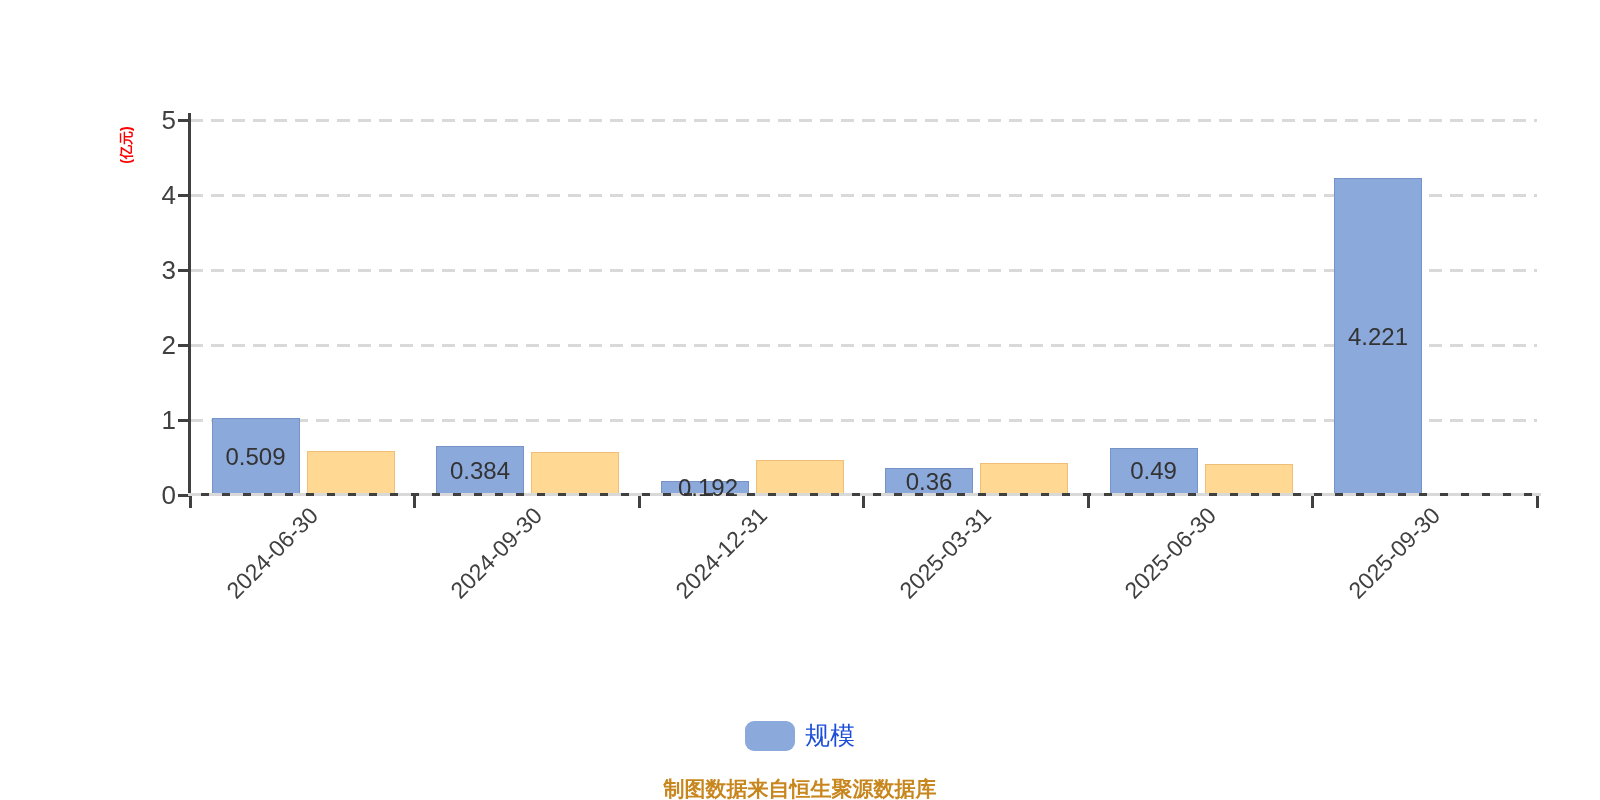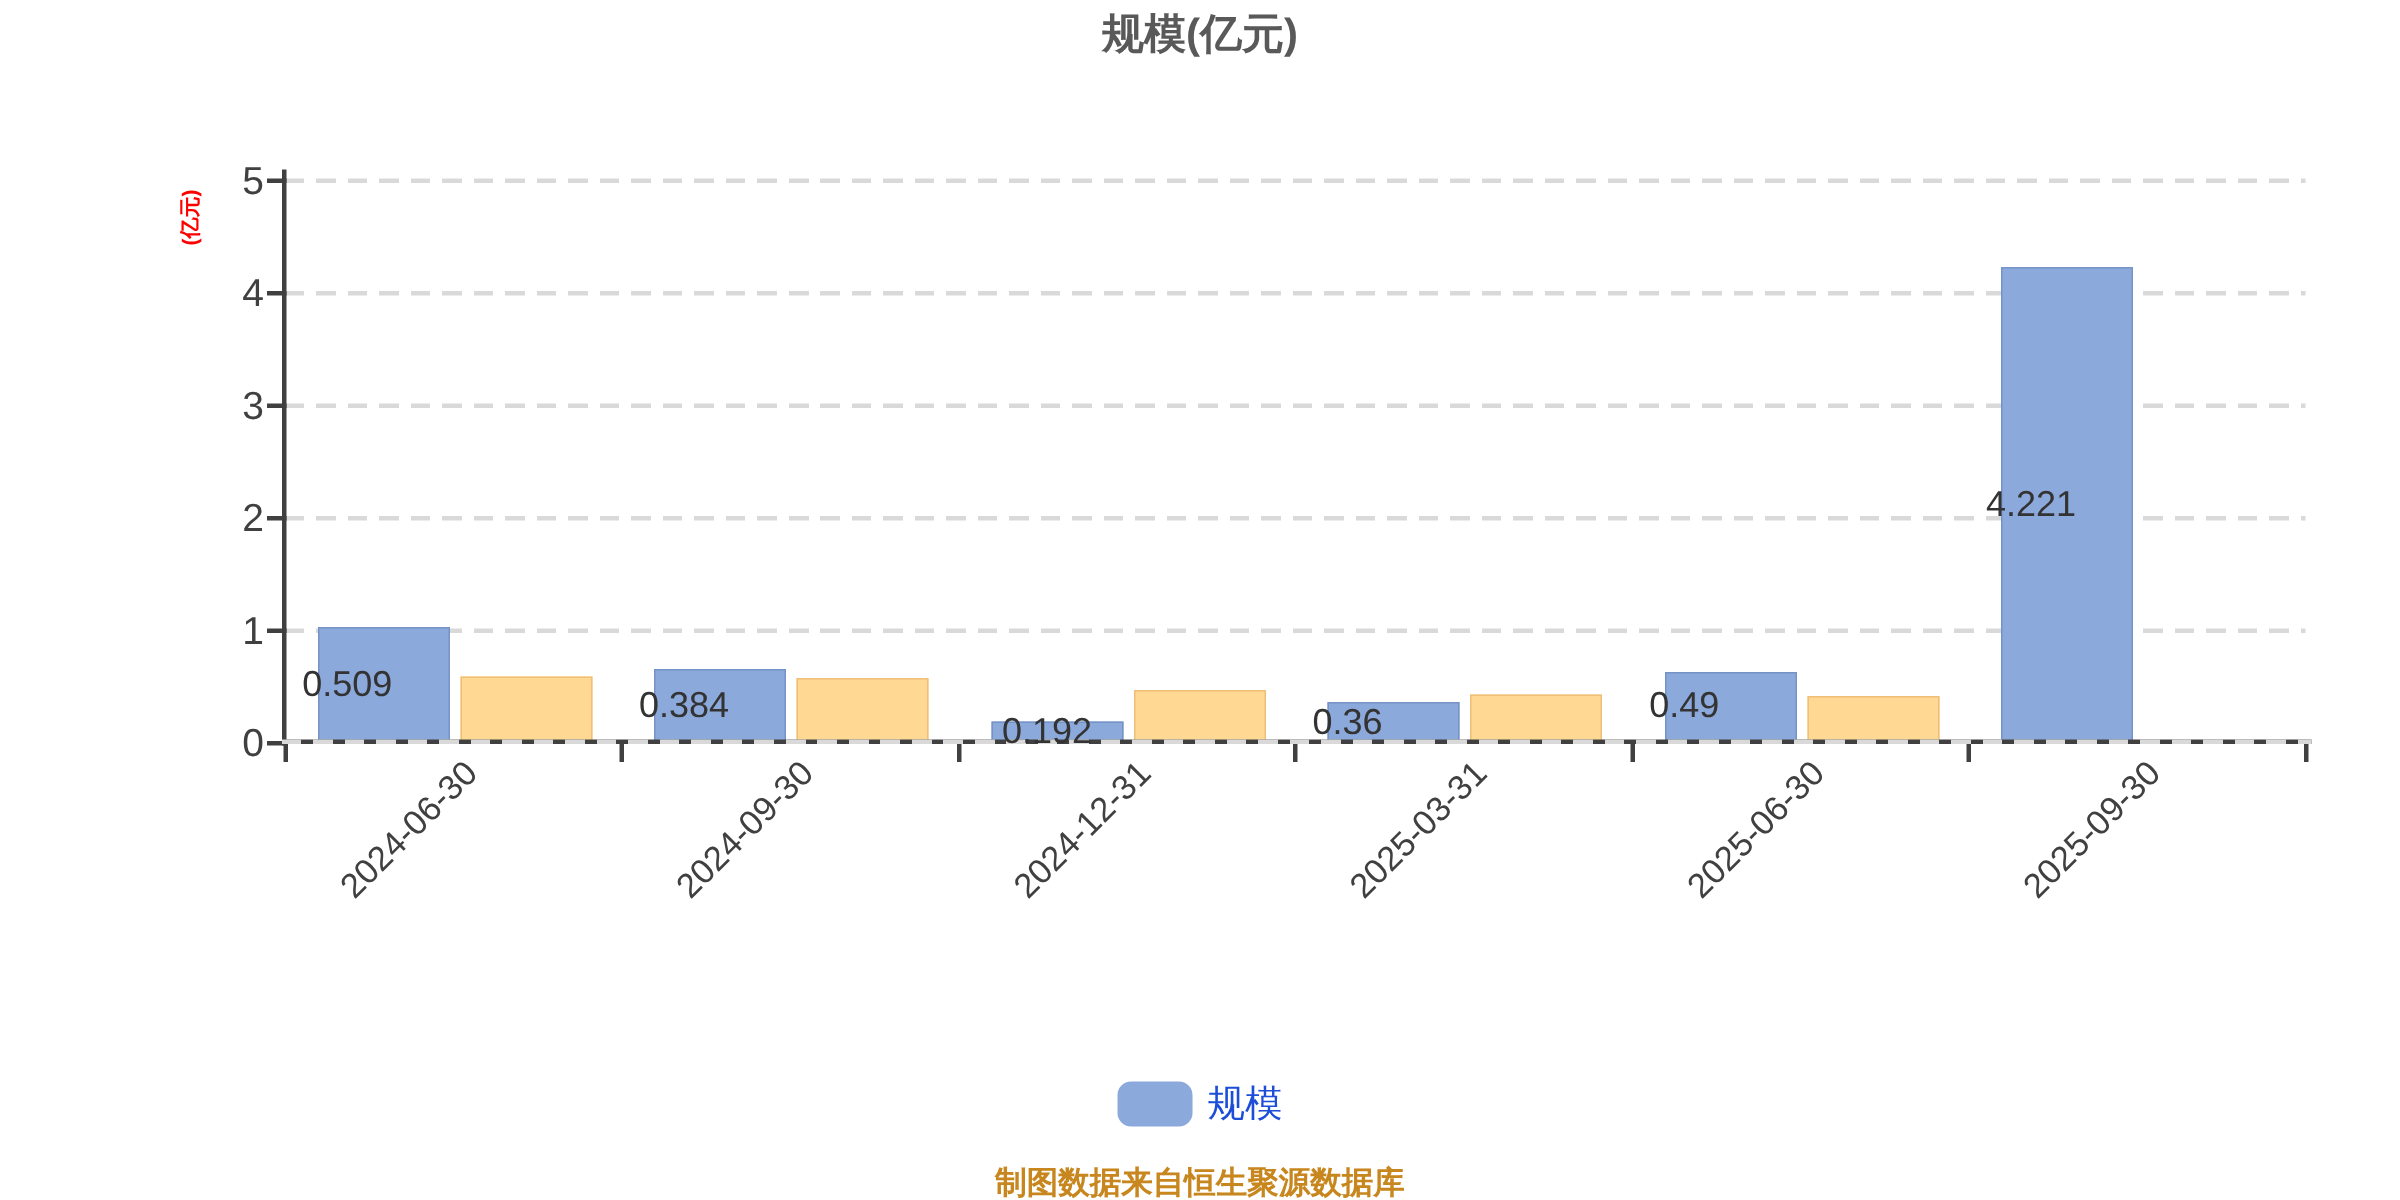--- a/index.html
+++ b/index.html
@@ -17,39 +17,38 @@
   #y-axis{left:188px;top:113px;width:3px;height:384px;}
   #x-axis{left:188px;top:493px;width:1353px;height:3px;}
   .gridline{position:absolute;height:3px;z-index:1;
     background:repeating-linear-gradient(90deg,#D9D9D9 0 13px,transparent 13px 21px);}
   .gridline.zero{z-index:4;}
   .ytick{position:absolute;left:178px;width:13px;height:3px;background:#404040;z-index:3;}
   .xtick{position:absolute;width:3px;height:12px;background:#404040;top:496px;z-index:3;}
   .ylabel{position:absolute;left:106px;width:70px;text-align:right;
     font-size:26px;line-height:32px;color:#404040;z-index:2;}
   .bar{position:absolute;box-sizing:border-box;z-index:2;}
-  .barlabel{position:absolute;text-align:left;font-size:24px;line-height:30px;
+  .barlabel{position:absolute;text-align:center;font-size:24px;line-height:30px;
     color:#333333;z-index:5;}
   .xlabel-anchor{position:absolute;width:0;height:0;z-index:2;}
   .xlabel-anchor span{position:absolute;right:2px;top:2px;white-space:nowrap;
     transform-origin:100% 0;transform:rotate(-45deg);
     font-size:23px;color:#404040;}
   #legend{position:absolute;top:719px;left:0;width:100%;display:flex;
     justify-content:center;align-items:center;gap:20px;z-index:2;}
   .legend-item{display:flex;align-items:center;gap:10px;cursor:pointer;}
   .swatch{width:50px;height:30px;border-radius:9px;}
   .legend-text{font-size:25px;color:#1d4ed8;}
   #footnote{position:absolute;top:775px;left:0;width:100%;text-align:center;
     font-size:21px;line-height:28px;font-weight:600;color:#C8871E;z-index:2;}
 </style>
 </head>
 <body>
 
 <div id="canvas">
-  <div id="title">规模(亿元)</div>
   <div id="y-name">(亿元)</div>
 
   <div id="plot">
     <div id="y-axis" class="axis"></div>
     <div id="x-axis" class="axis"></div>
   <div class="gridline zero" style="left: 188px; top: 493px; width: 1353px;"></div>
       <div class="ytick" style="top: 493.5px;"></div>
       <div class="ylabel" style="top: 479px;">0</div>
       <div class="gridline" style="left: 190px; top: 418.5px; width: 1347px;"></div>
       <div class="ytick" style="top: 418.5px;"></div>
@@ -71,21 +70,21 @@
       <div class="xtick" style="left: 637.5px;"></div>
       <div class="xtick" style="left: 862px;"></div>
       <div class="xtick" style="left: 1086.5px;"></div>
       <div class="xtick" style="left: 1311px;"></div>
       <div class="xtick" style="left: 1535.5px;"></div>
       <div class="bar" style="left: 211.5px; top: 418.35px; width: 88px; height: 76.65px; background: rgb(140, 169, 219); border: 1px solid rgb(118, 147, 200);"></div>
       <div class="barlabel" style="left: 201.5px; width: 108px; top: 441.675px;">0.509</div>
       <div class="bar" style="left: 436px; top: 446.1px; width: 88px; height: 48.9px; background: rgb(140, 169, 219); border: 1px solid rgb(118, 147, 200);"></div>
       <div class="barlabel" style="left: 426px; width: 108px; top: 455.55px;">0.384</div>
       <div class="bar" style="left: 660.5px; top: 480.6px; width: 88px; height: 14.4px; background: rgb(140, 169, 219); border: 1px solid rgb(118, 147, 200);"></div>
-      <div class="barlabel" style="left: 668px; width: 108px; top: 472.8px;">0.192</div>
+      <div class="barlabel" style="left: 654px; width: 108px; top: 472.8px;">0.192</div>
       <div class="bar" style="left: 885px; top: 468px; width: 88px; height: 27px; background: rgb(140, 169, 219); border: 1px solid rgb(118, 147, 200);"></div>
       <div class="barlabel" style="left: 875px; width: 108px; top: 466.5px;">0.36</div>
       <div class="bar" style="left: 1109.5px; top: 447.75px; width: 88px; height: 47.25px; background: rgb(140, 169, 219); border: 1px solid rgb(118, 147, 200);"></div>
       <div class="barlabel" style="left: 1099.5px; width: 108px; top: 456.375px;">0.49</div>
       <div class="bar" style="left: 1334px; top: 178.425px; width: 88px; height: 316.575px; background: rgb(140, 169, 219); border: 1px solid rgb(118, 147, 200);"></div>
       <div class="barlabel" style="left: 1324px; width: 108px; top: 321.712px;">4.221</div>
       <div class="bar" style="left: 306.5px; top: 450.75px; width: 88px; height: 44.25px; background: rgb(255, 217, 148); border: 1px solid rgb(239, 190, 119);"></div>
       <div class="bar" style="left: 531px; top: 452.25px; width: 88px; height: 42.75px; background: rgb(255, 217, 148); border: 1px solid rgb(239, 190, 119);"></div>
       <div class="bar" style="left: 755.5px; top: 459.75px; width: 88px; height: 35.25px; background: rgb(255, 217, 148); border: 1px solid rgb(239, 190, 119);"></div>
       <div class="bar" style="left: 980px; top: 462.75px; width: 88px; height: 32.25px; background: rgb(255, 217, 148); border: 1px solid rgb(239, 190, 119);"></div>

